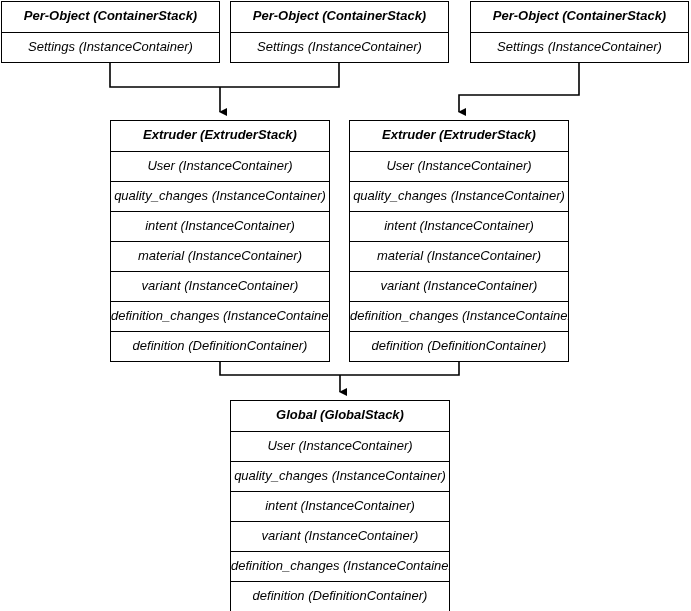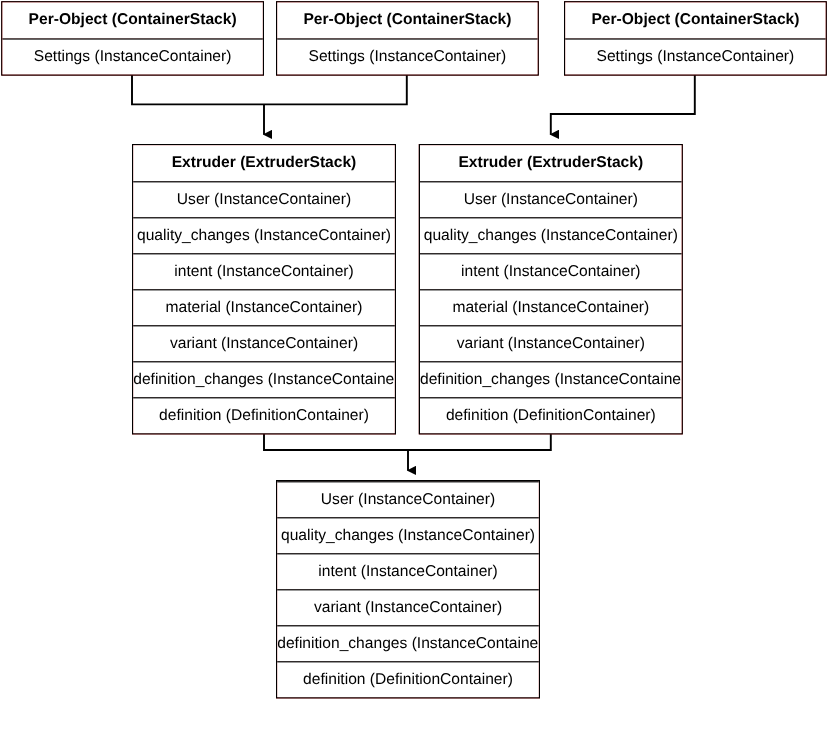--- a/index.html
+++ b/index.html
@@ -12,21 +12,22 @@
     width: 691px;
     height: 611px;
     background: #ffffff;
     font-family: "Liberation Sans", sans-serif;
     overflow: hidden;
   }
   .node {
     position: absolute;
     box-sizing: border-box;
     border: 1.6px solid #000000;
-    background: #b91c1c;
+    background: #6d28d9;
+    font-style: italic;
   }
   .row {
     box-sizing: border-box;
     height: 30px;
     line-height: 28px;
     text-align: center;
     font-size: 13px;
     color: #000000;
     white-space: nowrap;
     overflow: hidden;
@@ -110,20 +111,21 @@
         <div class="row header">Extruder (ExtruderStack)</div>
         <div class="row">User (InstanceContainer)</div>
         <div class="row">quality_changes (InstanceContainer)</div>
         <div class="row">intent (InstanceContainer)</div>
         <div class="row">material (InstanceContainer)</div>
         <div class="row">variant (InstanceContainer)</div>
         <div class="row">definition_changes (InstanceContainer)</div>
         <div class="row">definition (DefinitionContainer)</div>
       </div>
       <div class="node" style="left: 230px; top: 400px; width: 220px;">
+        <div class="row header">Global (GlobalStack)</div>
         <div class="row">User (InstanceContainer)</div>
         <div class="row">quality_changes (InstanceContainer)</div>
         <div class="row">intent (InstanceContainer)</div>
         <div class="row">variant (InstanceContainer)</div>
         <div class="row">definition_changes (InstanceContainer)</div>
         <div class="row">definition (DefinitionContainer)</div>
       </div>
     </div>
 </div>
 

